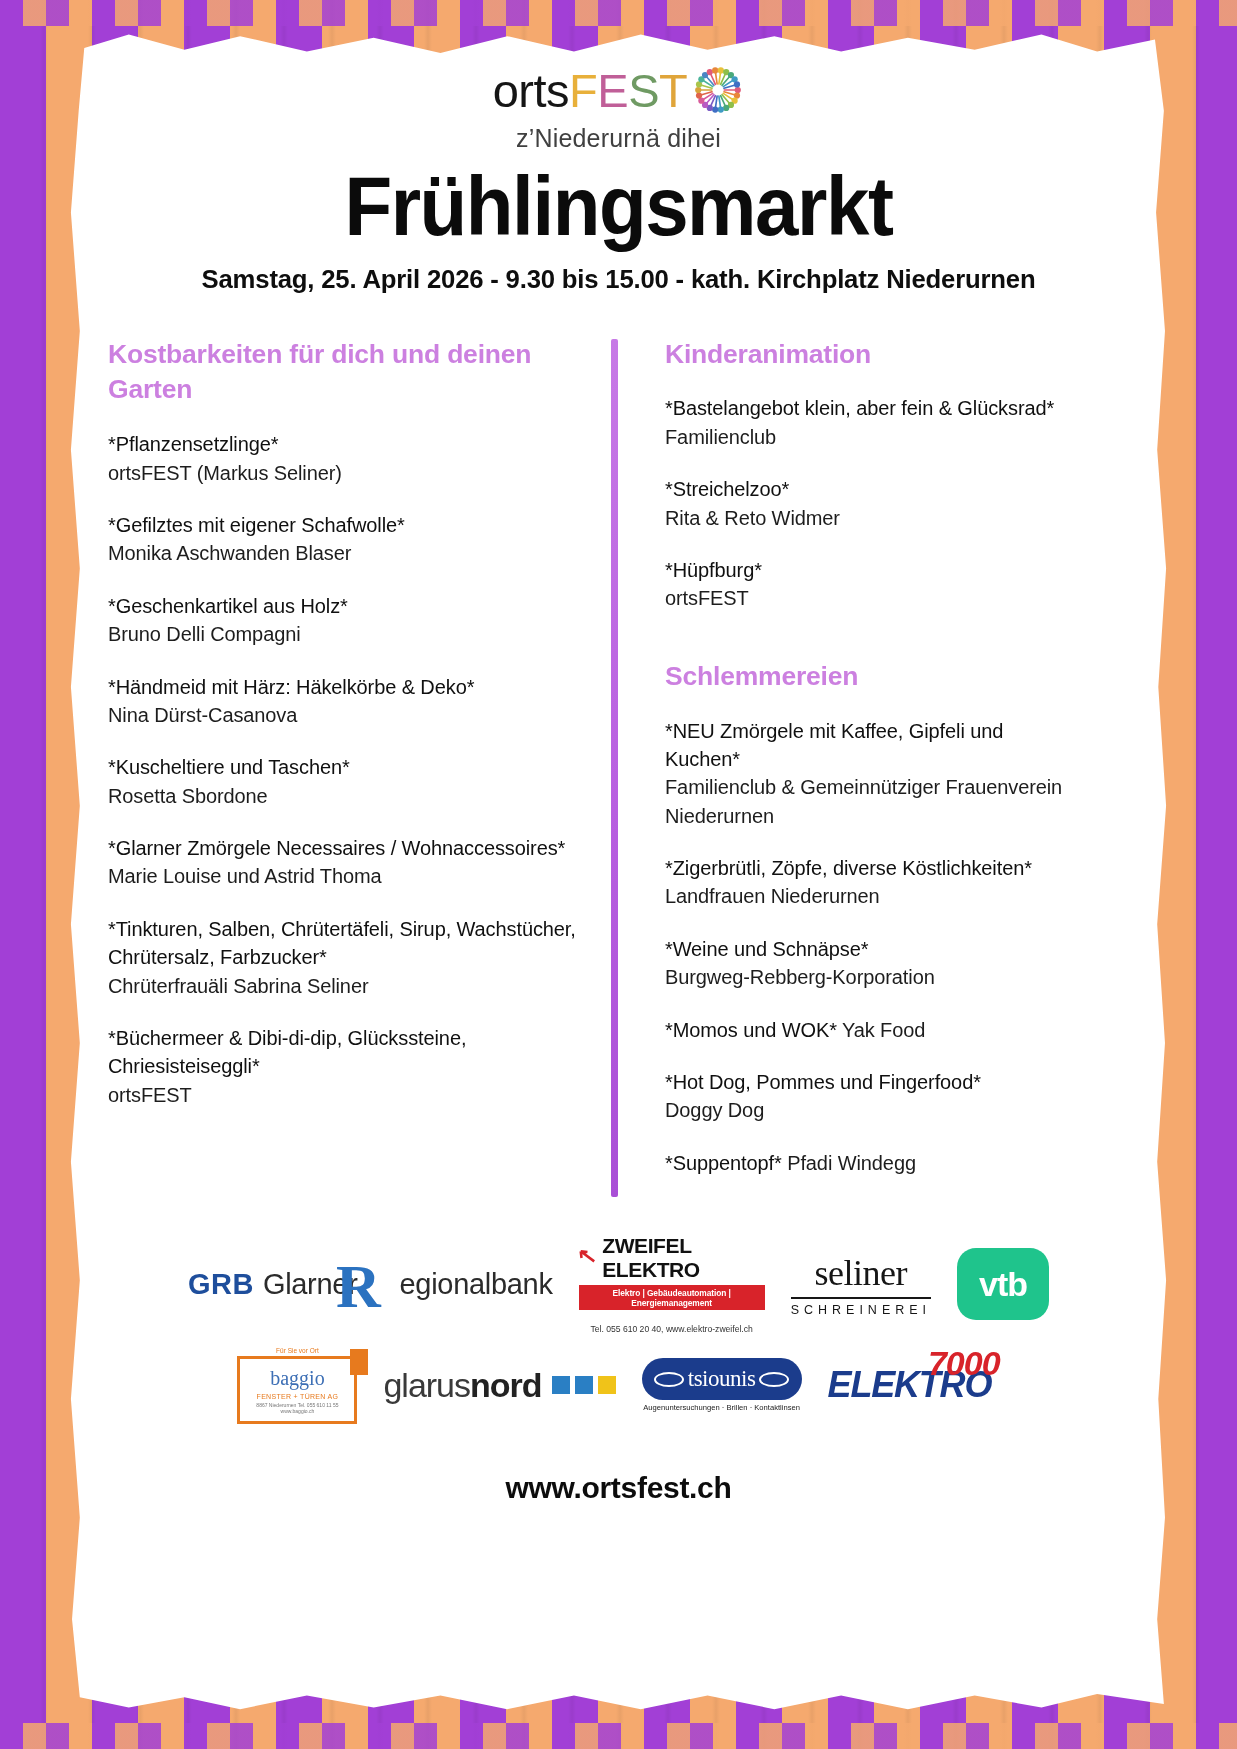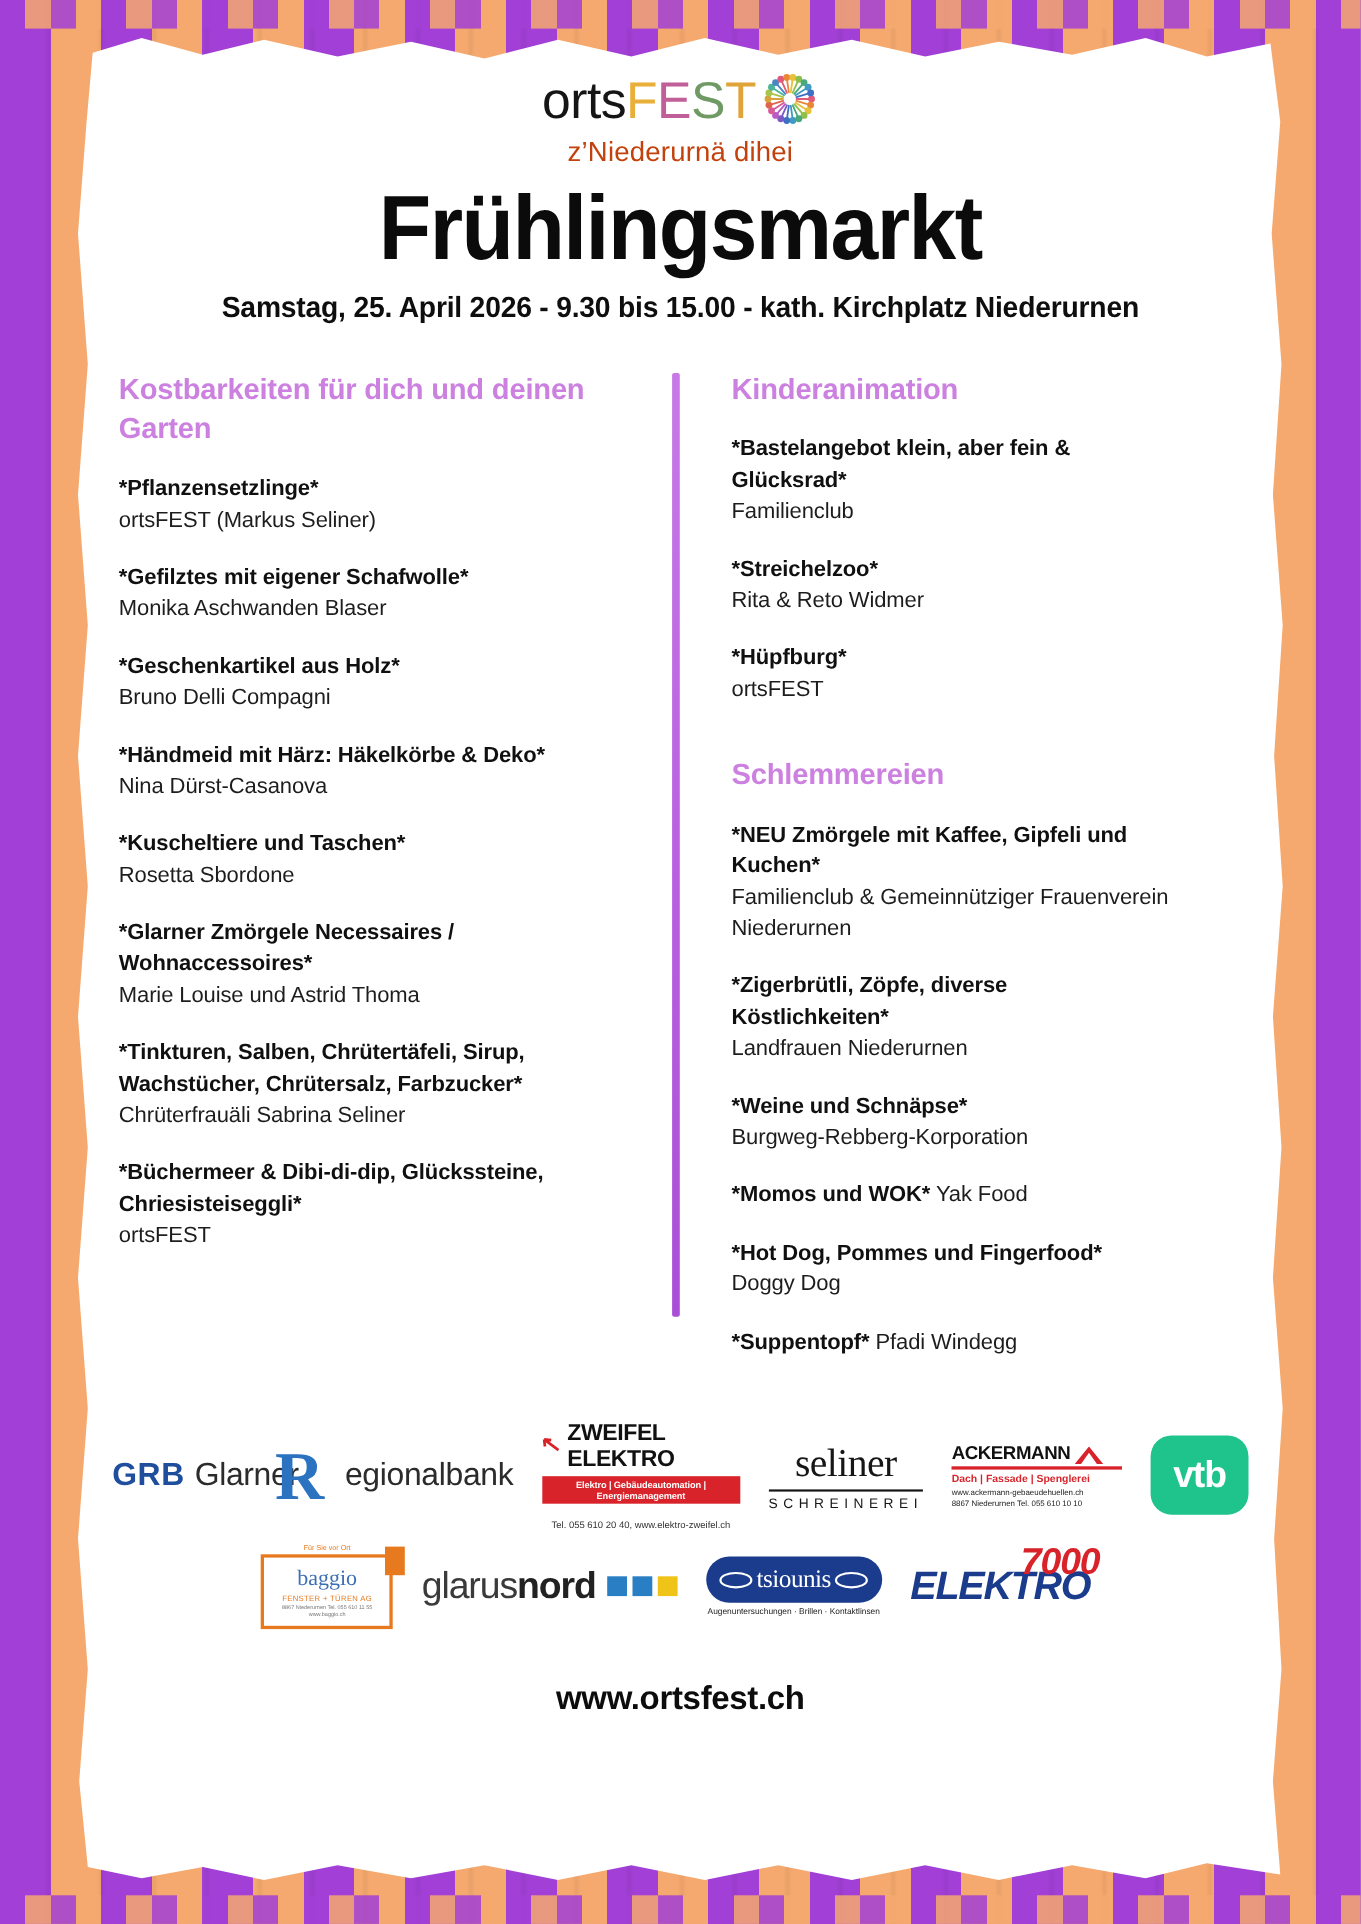--- a/index.html
+++ b/index.html
@@ -95,21 +95,21 @@
   .logo-word .l-f { color: #e8b03a; }
   .logo-word .l-e { color: #c05f98; }
   .logo-word .l-s { color: #6f9a63; }
   .logo-word .l-t { color: #e0a53a; }
 
   .burst { width: 52px; height: 52px; margin-left: 3px; }
 
   .subtitle {
     margin-top: 8px;
     font-size: 25px;
-    color: #c2410c;
+    color: #404040;
     font-weight: 400;
     letter-spacing: .2px;
   }
 
   h1#main-title {
     margin-top: 12px;
     font-size: 83px;
     font-weight: 700;
     letter-spacing: -1.5px;
     color: #0b0b0b;
@@ -152,21 +152,21 @@
     font-weight: 700;
     line-height: 1.35;
     letter-spacing: -.2px;
     margin-bottom: 22px;
   }
   h2.section-head.second { margin-top: 46px; }
 
   .entry { margin-bottom: 24px; }
   .entry .ttl {
     font-size: 20px;
-    font-weight: 700;
+    font-weight: 400;
     color: #101010;
     line-height: 1.42;
     letter-spacing: -.1px;
   }
   .entry .sub {
     font-size: 20px;
     font-weight: 400;
     color: #1d1d1d;
     line-height: 1.42;
     letter-spacing: -.1px;
@@ -462,29 +462,20 @@
         <div class="z-bar">Elektro  |  Gebäudeautomation  |  Energiemanagement</div>
         <div class="z-tel">Tel. 055 610 20 40, www.elektro-zweifel.ch</div>
       </div>
 
       <div class="seliner">
         <div class="s-name">seliner</div>
         <div class="s-rule"></div>
         <div class="s-sub">SCHREINEREI</div>
       </div>
 
-      <div class="ackermann">
-        <div class="a-top">
-          <span class="a-name">ACKERMANN</span>
-          <span class="a-roof"></span>
-        </div>
-        <div class="a-sub">Dach | Fassade | Spenglerei</div>
-        <div class="a-web">www.ackermann-gebaeudehuellen.ch</div>
-        <div class="a-adr">8867 Niederurnen      Tel. 055 610 10 10</div>
-      </div>
 
       <div class="vtb">
         <span>vtb</span>
       </div>
     </div>
 
     <div class="sp-row r2">
 
       <div class="baggio">
         <div class="b-head">Für Sie vor Ort</div>

